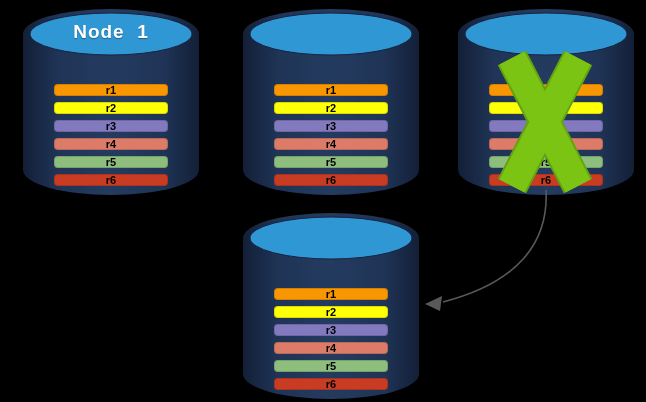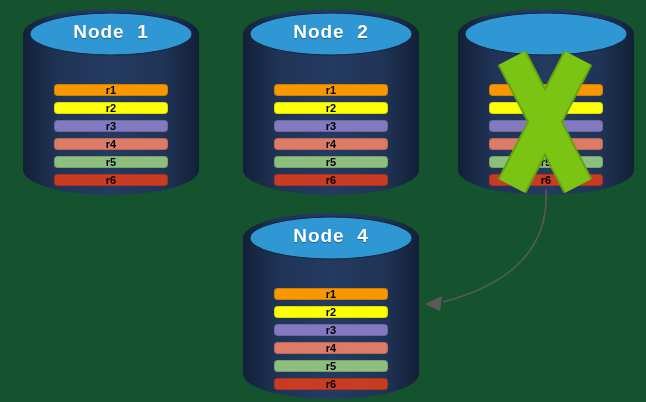--- a/index.html
+++ b/index.html
@@ -1,20 +1,20 @@
 <!DOCTYPE html>
 <html><head>
 <meta charset="utf-8">
 <style>
   html, body { margin: 0; padding: 0; background: #ffffff; }
   .canvas {
     position: relative;
     width: 646px;
     height: 402px;
-    background: #14532d;
+    background: #000000;
     overflow: hidden;
     font-family: "Liberation Sans", sans-serif;
   }
   .node { position: absolute; width: 178px; height: 188px; }
   .node svg.cyl { position: absolute; left: 0; top: 0; }
   .node-label {
     position: absolute;
     left: 0; top: 13px;
     width: 100%;
     text-align: center;
@@ -88,21 +88,20 @@
     </div>
   </div>
 
   <div class="node" style="left:242px; top:8px">
     <svg class="cyl" width="178" height="188" viewBox="0 0 178 188">
       <ellipse cx="89" cy="162" rx="88" ry="25" fill="url(#cylGrad)"></ellipse>
       <rect x="1" y="26" width="176" height="136" fill="url(#cylGrad)"></rect>
       <ellipse cx="89" cy="26" rx="88" ry="25" fill="url(#cylGrad)"></ellipse>
       <ellipse cx="89" cy="26" rx="81" ry="21" fill="#2E97D4" stroke="#16233E" stroke-width="1"></ellipse>
     </svg>
-    <div class="node-label">Node  2</div>
     <div class="rows">
       <div class="row" style="background: rgb(248, 151, 1);">r1</div>
       <div class="row" style="background: rgb(255, 255, 5);">r2</div>
       <div class="row" style="background: rgb(131, 121, 190);">r3</div>
       <div class="row" style="background: rgb(219, 123, 104);">r4</div>
       <div class="row" style="background: rgb(142, 190, 125);">r5</div>
       <div class="row" style="background: rgb(201, 60, 36);">r6</div>
     </div>
   </div>
 
@@ -129,21 +128,20 @@
     </svg>
   </div>
 
   <div class="node" style="left:242px; top:212px">
     <svg class="cyl" width="178" height="188" viewBox="0 0 178 188">
       <ellipse cx="89" cy="162" rx="88" ry="25" fill="url(#cylGrad)"></ellipse>
       <rect x="1" y="26" width="176" height="136" fill="url(#cylGrad)"></rect>
       <ellipse cx="89" cy="26" rx="88" ry="25" fill="url(#cylGrad)"></ellipse>
       <ellipse cx="89" cy="26" rx="81" ry="21" fill="#2E97D4" stroke="#16233E" stroke-width="1"></ellipse>
     </svg>
-    <div class="node-label">Node  4</div>
     <div class="rows">
       <div class="row" style="background: rgb(248, 151, 1);">r1</div>
       <div class="row" style="background: rgb(255, 255, 5);">r2</div>
       <div class="row" style="background: rgb(131, 121, 190);">r3</div>
       <div class="row" style="background: rgb(219, 123, 104);">r4</div>
       <div class="row" style="background: rgb(142, 190, 125);">r5</div>
       <div class="row" style="background: rgb(201, 60, 36);">r6</div>
     </div>
   </div>
 

